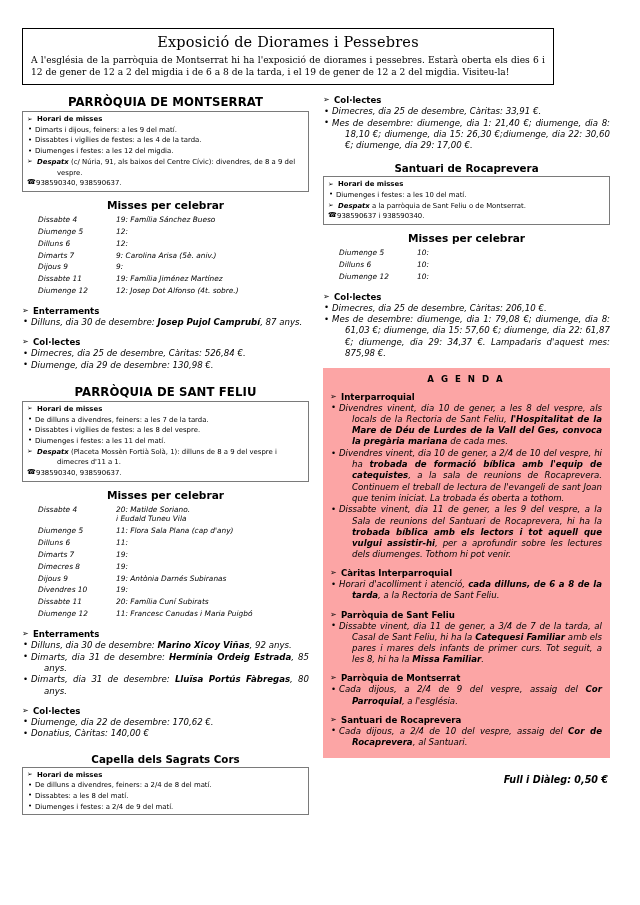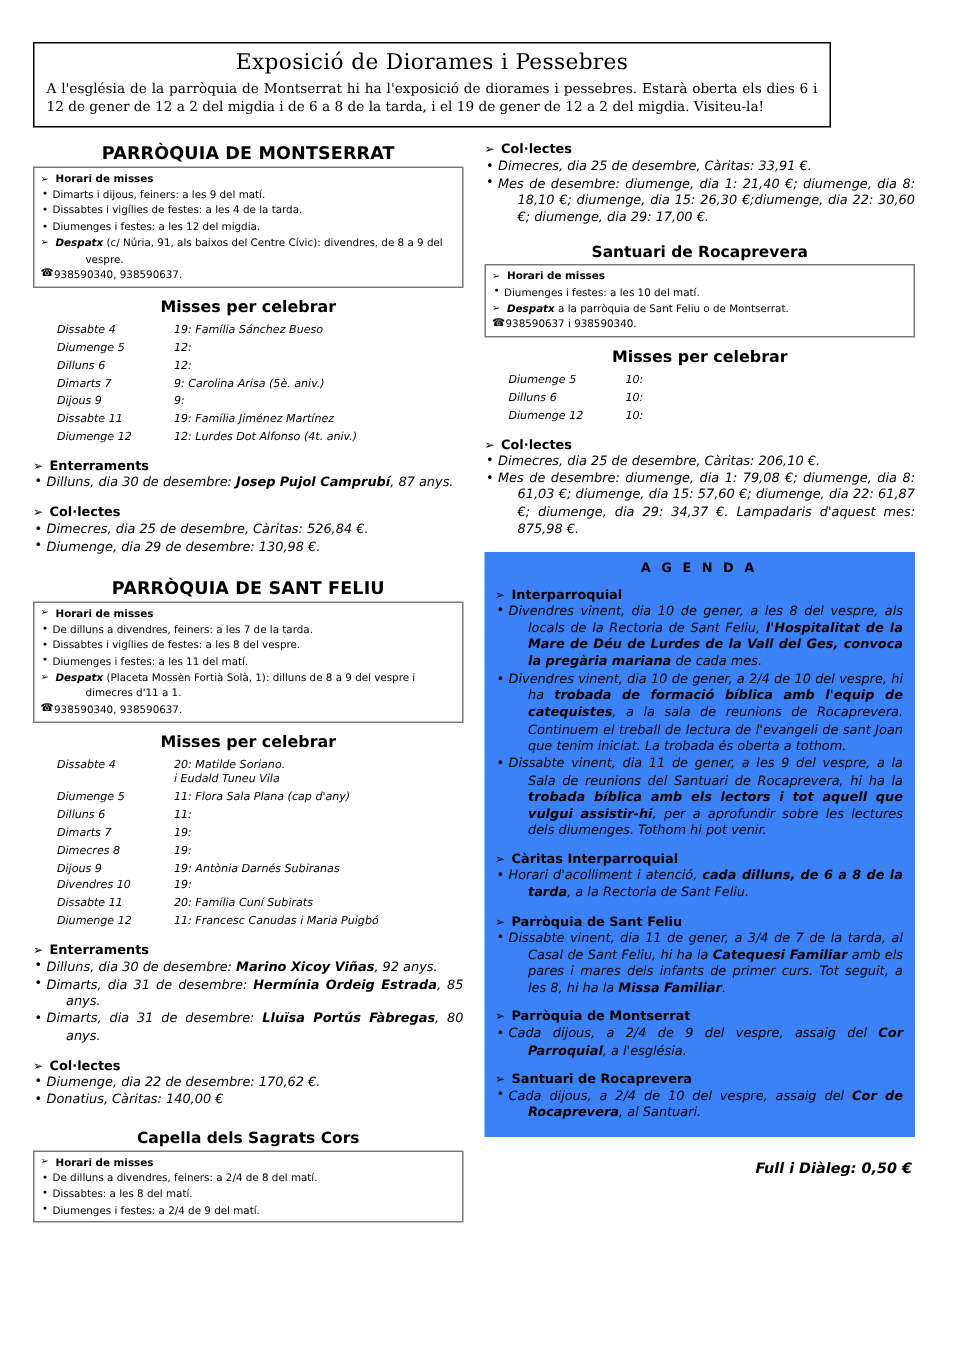--- a/index.html
+++ b/index.html
@@ -184,21 +184,21 @@
     top: -0.5px;
   }
   ul.bl > li .wrap {
     display: block;
     padding-left: 13px;
     text-indent: -13px;
   }
 
   
   .agenda {
-    background: #3b82f6;
+    background: #fca5a5;
     padding: 6px 8px 9px 7px;
     margin-top: 9px;
   }
   .agenda-title {
     text-align: center;
     font-size: 8.6px;
     font-weight: bold;
     letter-spacing: 2px;
     margin-bottom: 8px;
   }
@@ -266,21 +266,21 @@
             <tr>
               <td class="day">Dijous 9</td>
               <td class="ent"><i>9:</i></td>
             </tr>
             <tr>
               <td class="day">Dissabte 11</td>
               <td class="ent"><i>19: Família Jiménez Martínez</i></td>
             </tr>
             <tr>
               <td class="day">Diumenge 12</td>
-              <td class="ent"><i>12: Lurdes Dot Alfonso (4t. aniv.)</i></td>
+              <td class="ent"><i>12: Josep Dot Alfonso (4t. sobre.)</i></td>
             </tr>
           </tbody>
       </table>
 
       <div class="blocktitle">Enterraments</div>
       <ul class="bl">
           <li>
             <span class="wrap">Dilluns, dia 30 de desembre: <b>Josep Pujol Camprubí</b>, 87 anys.</span>
           </li>
         </ul>

